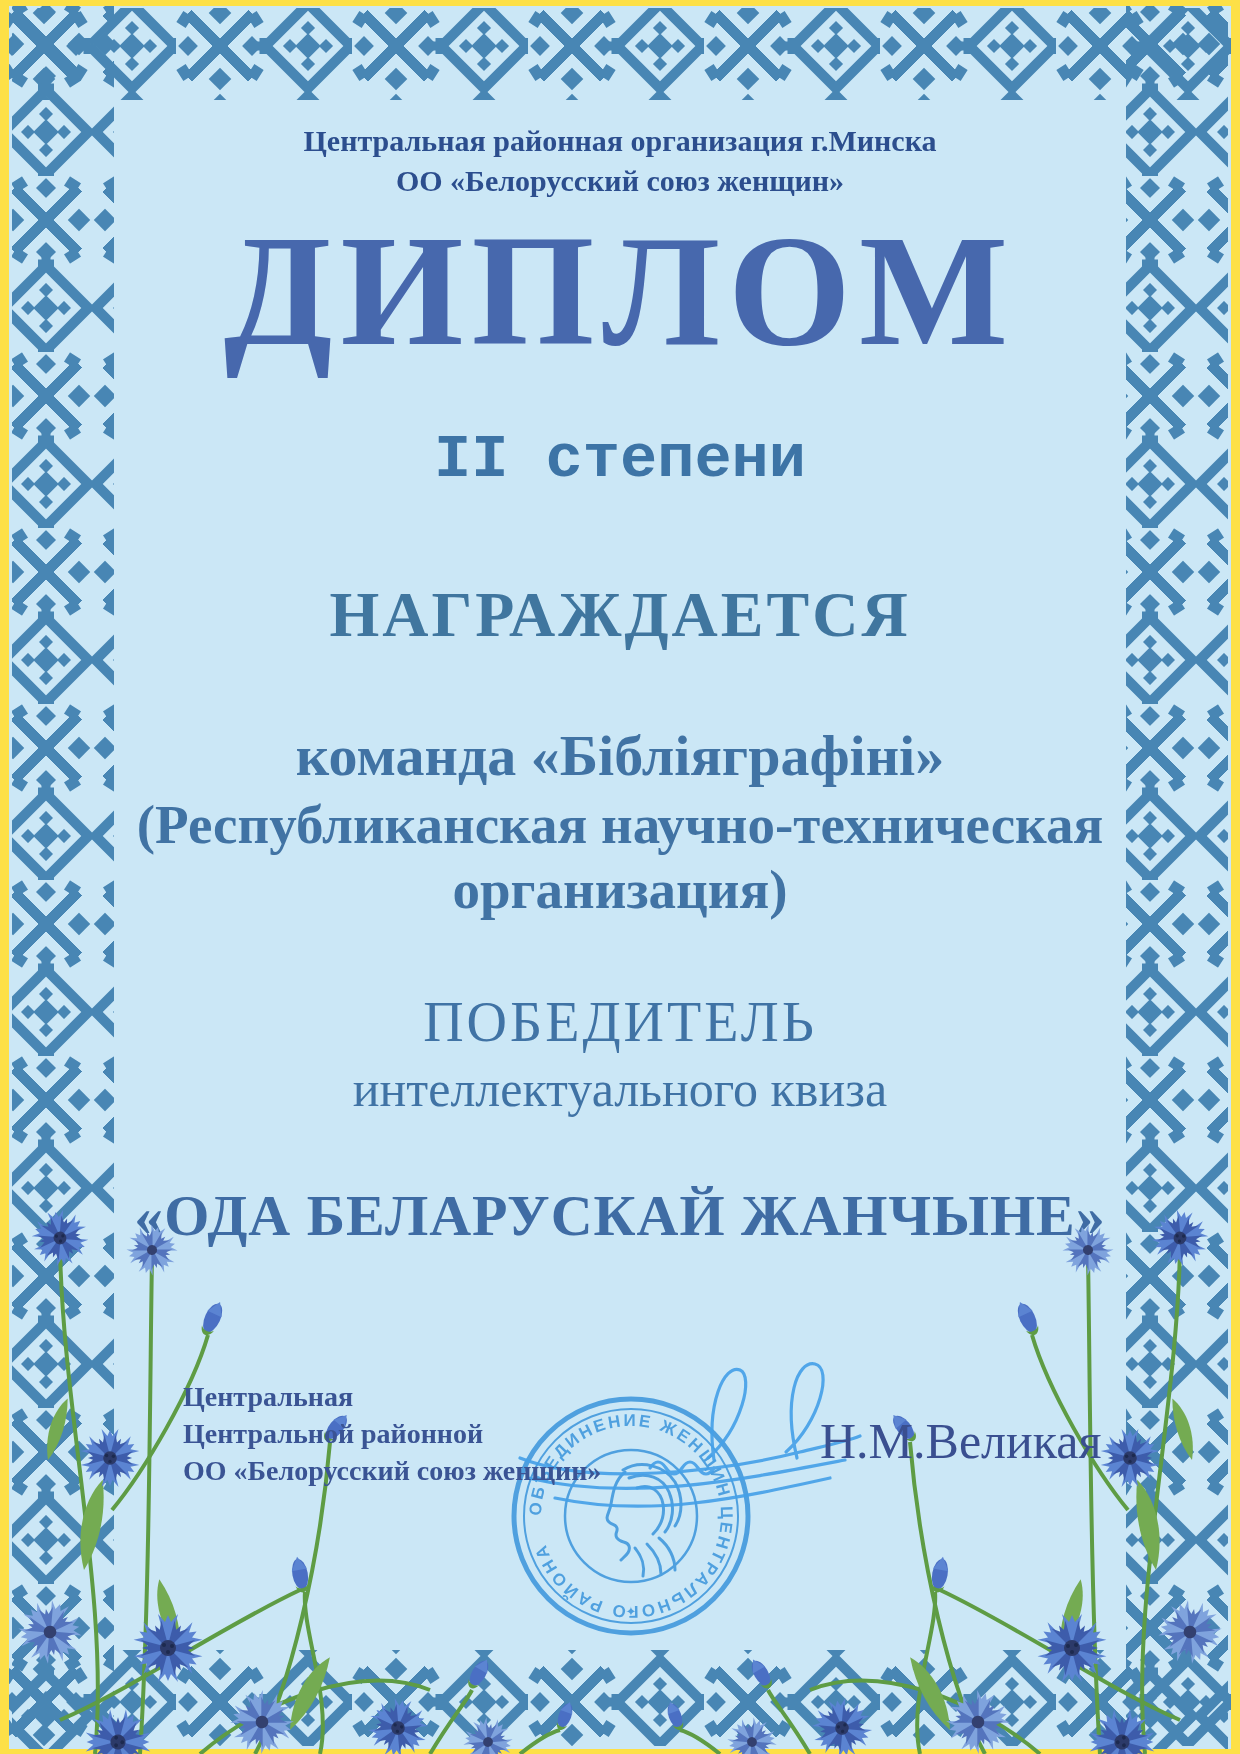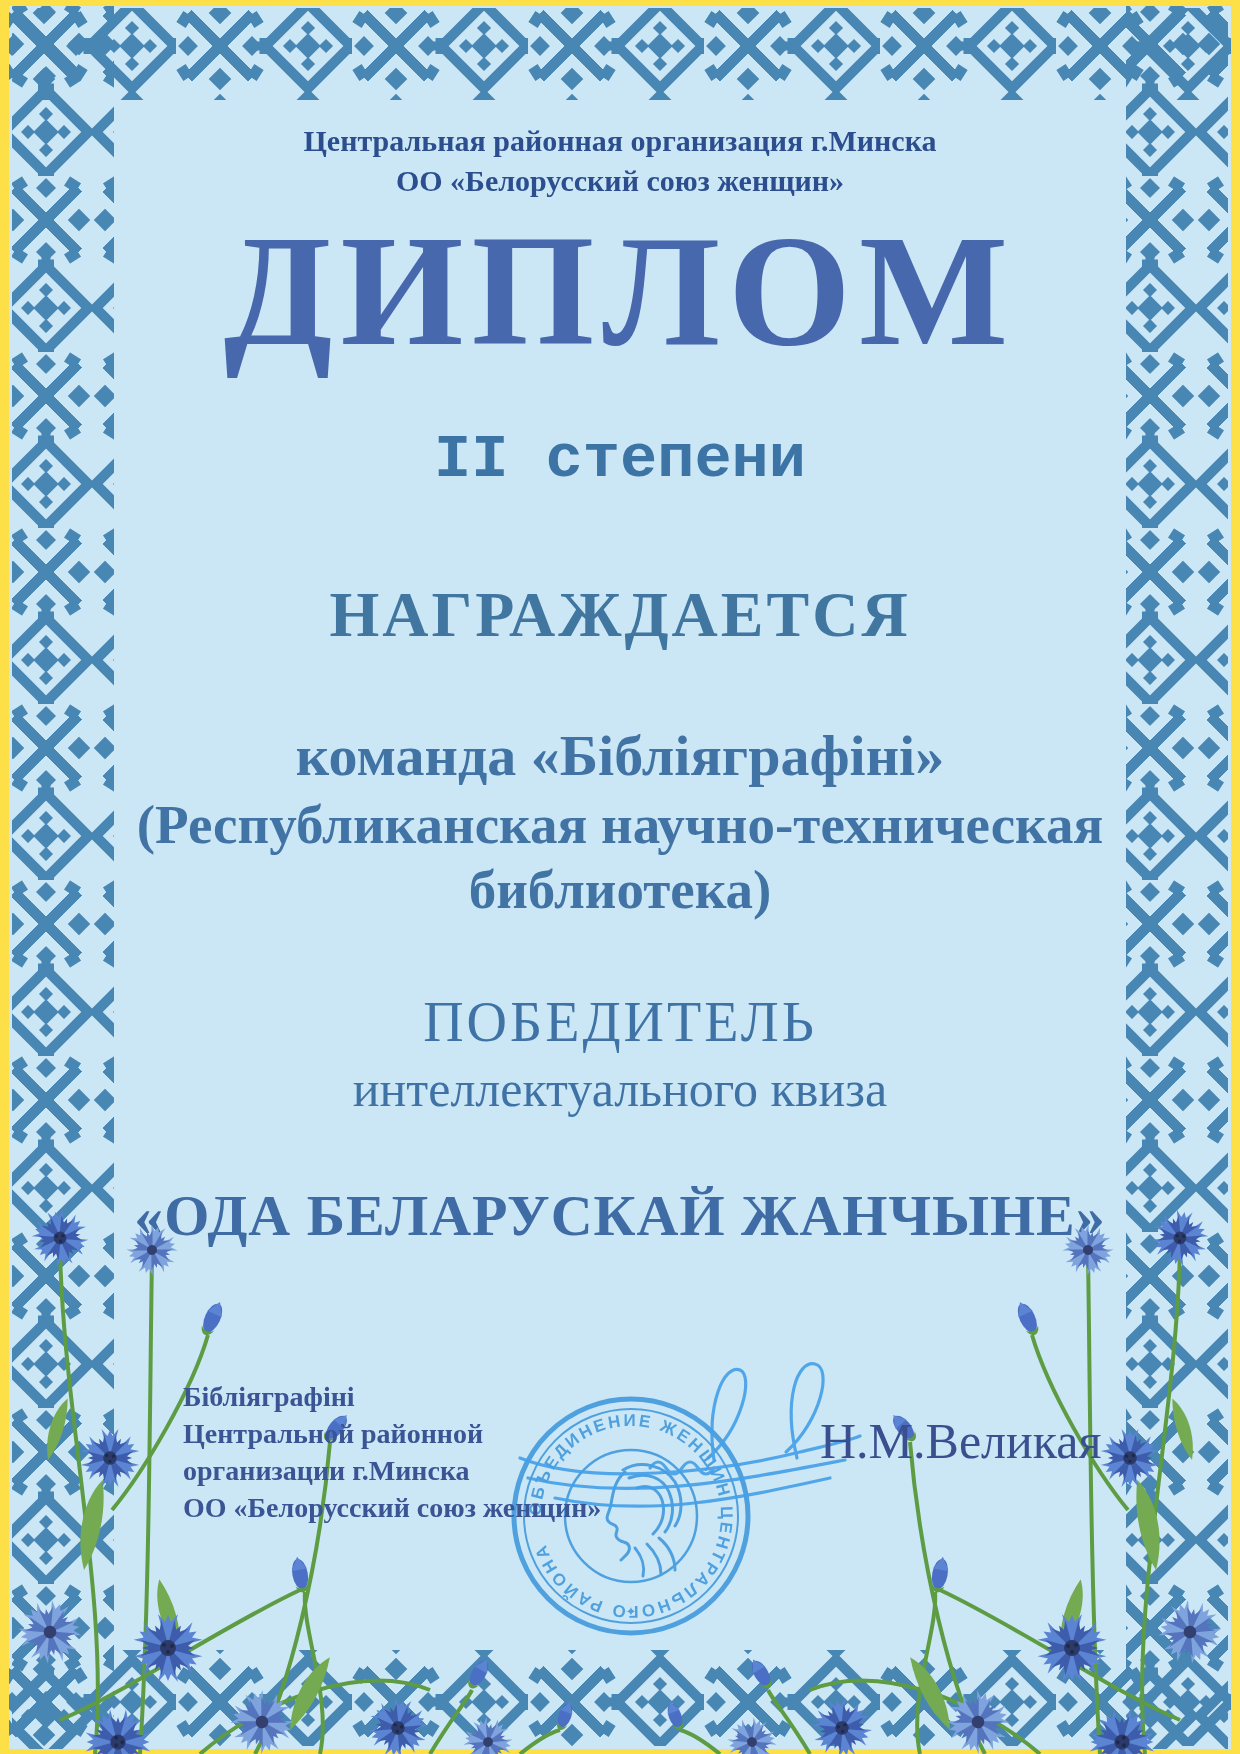--- a/index.html
+++ b/index.html
@@ -94,31 +94,30 @@
   <div class="line hdr z2" style="top:164px;">ОО «Белорусский союз женщин»</div>
 
   <div class="line title z2" style="top:212px;">ДИПЛОМ</div>
 
   <div class="line degree z2" style="top:424px;">II степени</div>
 
   <div class="line award z2" style="top:578px;">НАГРАЖДАЕТСЯ</div>
 
   <div class="line team z2" style="top:722px;">команда «Бібліяграфіні»</div>
   <div class="line org z2" style="top:793px;">(Республиканская научно-техническая</div>
-  <div class="line org z2" style="top:858px;">библиотека)</div>
+  <div class="line org z2" style="top:858px;">организация)</div>
 
   <div class="line winner z2" style="top:990px;">ПОБЕДИТЕЛЬ</div>
   <div class="line quiz z2" style="top:1060px;">интеллектуального квиза</div>
 
   <div class="line event z2" style="top:1182px;">«ОДА БЕЛАРУСКАЙ ЖАНЧЫНЕ»</div>
 
   <div class="sig-block">
-    <div>Бібліяграфіні</div>
+    <div>Центральная</div>
     <div>Центральной районной</div>
-    <div>организации г.Минска</div>
     <div>ОО «Белорусский союз женщин»</div>
   </div>
 
   <svg class="abs z3" style="left:506px;top:1391px;" width="250" height="250" viewBox="-125 -125 250 250" opacity="0.88">
     <g stroke="#3f97dc" fill="none">
       <circle r="117" stroke-width="5"></circle>
       <circle r="107" stroke-width="2"></circle>
       <circle r="66" stroke-width="2.5"></circle>
     </g>
     <path id="stampcircle" d="M -90 0 A 90 90 0 1 1 90 0 A 90 90 0 1 1 -90 0" fill="none"></path>

